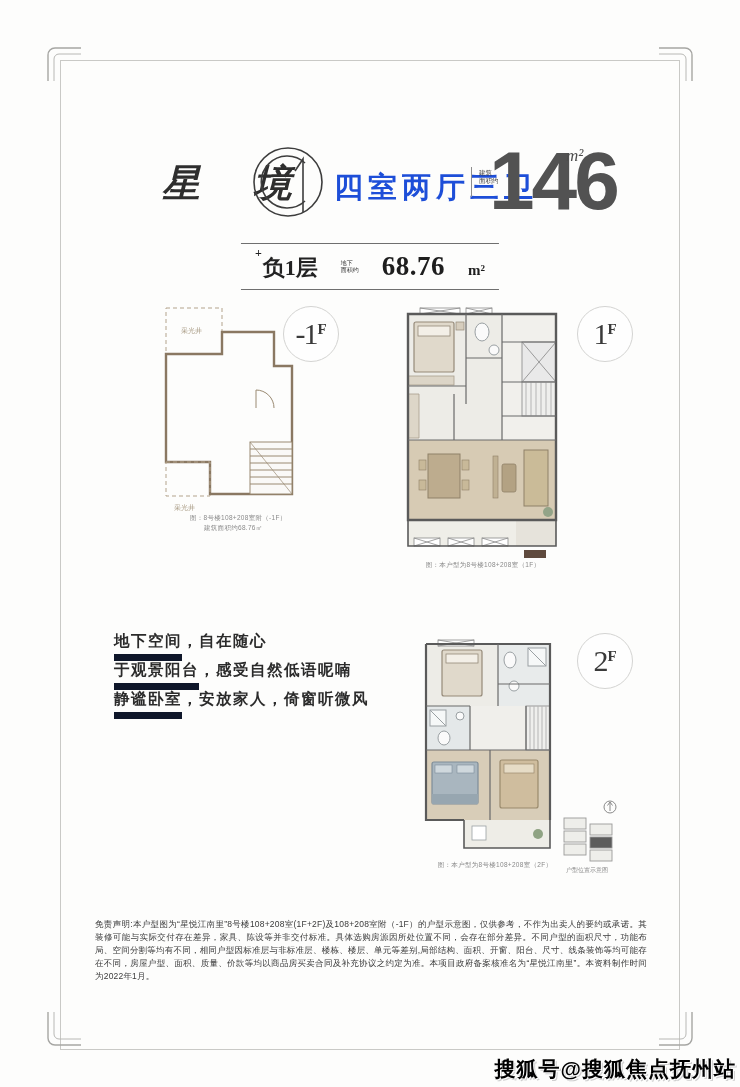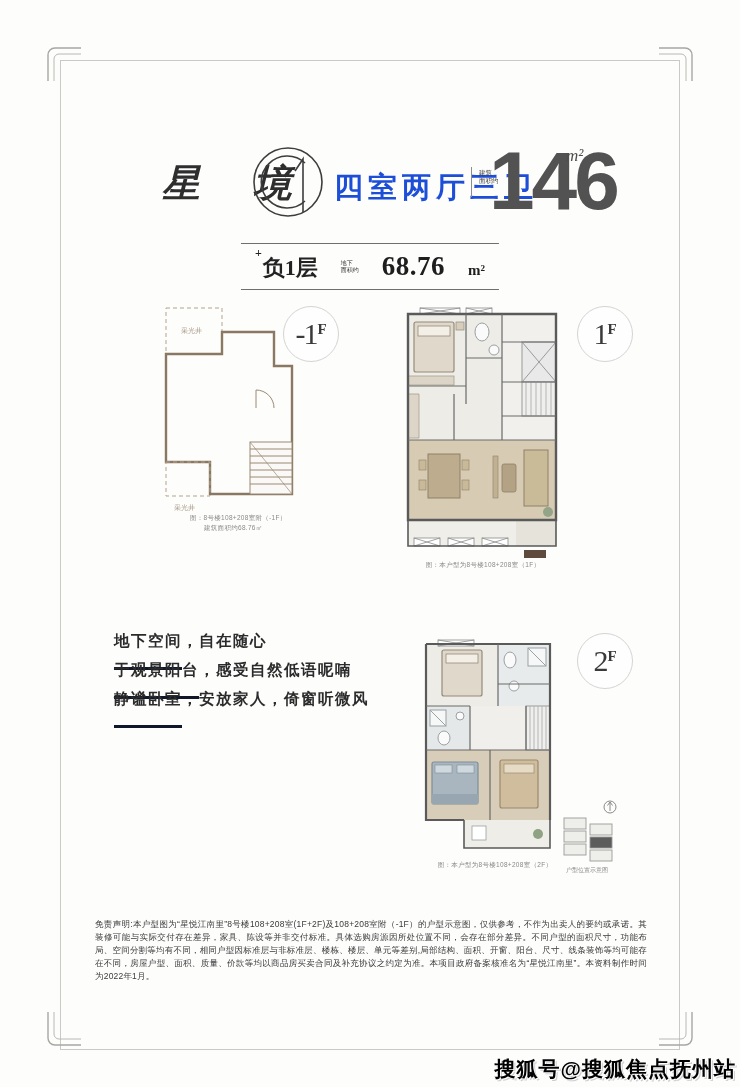--- a/index.html
+++ b/index.html
@@ -46,21 +46,21 @@
     background:#fefefe;display:flex;align-items:center;justify-content:center;
     font-family:"Liberation Serif",serif;color:#3a3a3a;}
   .fbadge .num{font-size:30px;font-weight:400;letter-spacing:-2px;}
   .fbadge .suf{font-size:15px;font-weight:700;margin-top:-10px;margin-left:1px;}
 
   .caption{position:absolute;font-size:6.5px;line-height:9.5px;color:#8a8a8a;letter-spacing:0.3px;}
 
   
   .marketing{position:absolute;left:114px;top:626px;font-size:15.5px;font-weight:700;
     color:#2b2b2b;letter-spacing:1.5px;line-height:29px;white-space:nowrap;}
-  .marketing .lead{border-bottom:3px solid #0f172a;padding-bottom:18px;}
+  .marketing .lead{border-bottom:7px solid #0f172a;padding-bottom:5px;}
 
   
   .disclaimer{position:absolute;left:95px;top:918px;width:552px;font-size:8.5px;
     line-height:13px;color:#3a3a3a;text-align:justify;letter-spacing:0.2px;}
 
   
   .watermark{position:absolute;right:4px;bottom:4px;font-size:21px;font-weight:700;
     color:#000000;letter-spacing:1px;white-space:nowrap;
     text-shadow:1px 1px 0 #ffffff,2px 2px 0 #cfcfcf;}
 </style>

